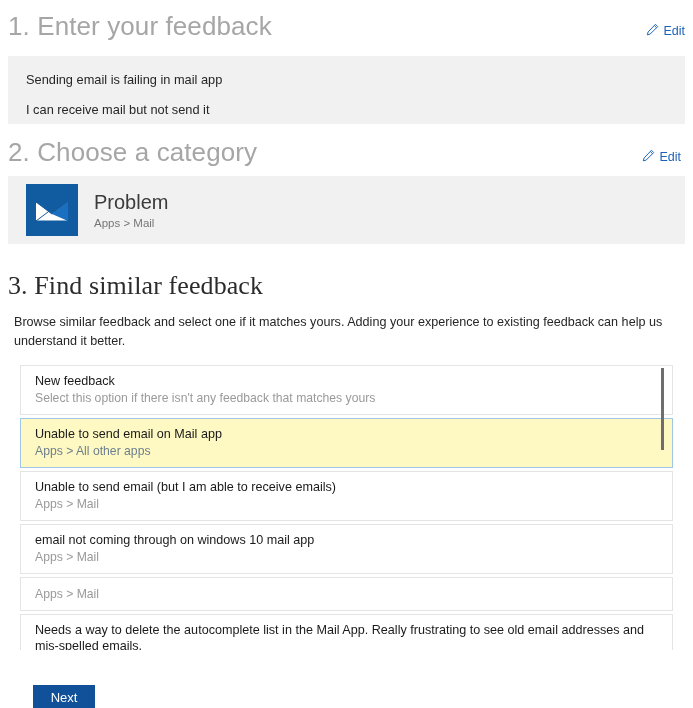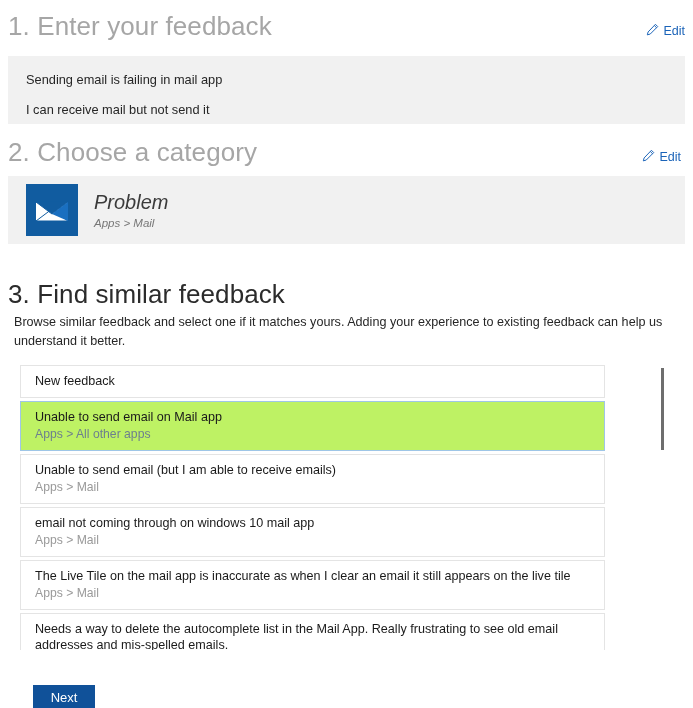--- a/index.html
+++ b/index.html
@@ -84,21 +84,21 @@
   }
   .cat-icon {
     width: 52px;
     height: 52px;
     background: #115ca0;
     flex: 0 0 auto;
     display: flex;
     align-items: center;
     justify-content: center;
   }
-  .cat-text { display: flex; flex-direction: column; justify-content: center; font-style: italic; }
+  .cat-text { display: flex; flex-direction: column; justify-content: center; }
   .cat-title {
     font-size: 20px;
     font-weight: 400;
     color: #3b3b3b;
     line-height: 24px;
   }
   .cat-sub {
     font-size: 11.5px;
     color: #777777;
     line-height: 16px;
@@ -121,21 +121,21 @@
   }
   .list-row {
     border: 1px solid #e4e4e4;
     background: #ffffff;
     padding: 7px 14px 8px 14px;
     margin-bottom: 3px;
     box-sizing: border-box;
     cursor: pointer;
   }
   .list-row.selected {
-    background: #bef264;
+    background: #fef9c3;
     border-color: #9fc6e7;
   }
   .row-title {
     font-size: 12.6px;
     line-height: 16px;
     color: #1a1a1a;
   }
   .row-sub {
     font-size: 12.2px;
     line-height: 16px;
@@ -215,49 +215,49 @@
         <path d="M1 5 L17 17 L33 5" fill="#115ca0"></path>
         <path d="M17 17 L33 24 L33 5 Z" fill="#1a6fc0"></path>
       </svg>
     </div>
     <div class="cat-text">
       <div class="cat-title">Problem</div>
       <div class="cat-sub">Apps &gt; Mail</div>
     </div>
   </div>
 
-  <div class="section" style="position:absolute; left:0; top:280px; width:682px;">
+  <div class="section" style="position:absolute; left:0; top:272px; width:682px;font-family:Liberation Serif, serif;">
     <h2 class="section-title active">3. Find similar feedback</h2>
   </div>
 
   <div class="description" style="position:absolute; left:0; top:313px; width:680px;">Browse similar feedback and select one if it matches yours. Adding your experience to existing feedback can help us understand it better.</div>
 
-  <div class="list-wrap" style="position:absolute; left:0; top:365px; width:585px; height:285px;">
+  <div class="list-wrap" style="position:absolute; left:0; top:365px; width:653px; height:285px;">
 
     <div class="list-row">
       <div class="row-title">New feedback</div>
+      <div class="row-sub">Select this option if there isn't any feedback that matches yours</div>
     </div>
 
     <div class="list-row selected">
       <div class="row-title">Unable to send email on Mail app</div>
       <div class="row-sub">Apps &gt; All other apps</div>
     </div>
 
     <div class="list-row">
       <div class="row-title">Unable to send email (but I am able to receive emails)</div>
       <div class="row-sub">Apps &gt; Mail</div>
     </div>
 
     <div class="list-row">
       <div class="row-title">email not coming through on windows 10 mail app</div>
       <div class="row-sub">Apps &gt; Mail</div>
     </div>
 
     <div class="list-row">
-      <div class="row-title">The Live Tile on the mail app is inaccurate as when I clear an email it still appears on the live tile</div>
       <div class="row-sub">Apps &gt; Mail</div>
     </div>
 
     <div class="list-row">
       <div class="row-title">Needs a way to delete the autocomplete list in the Mail App.  Really frustrating to see old email addresses and mis-spelled emails.</div>
 
     </div>
 
   </div>
 

